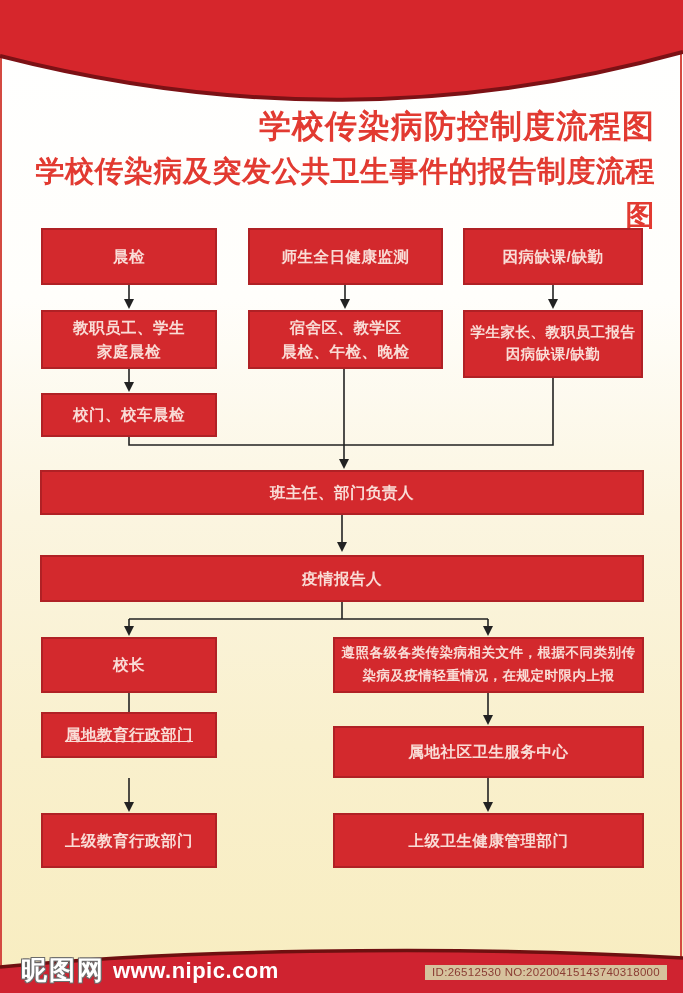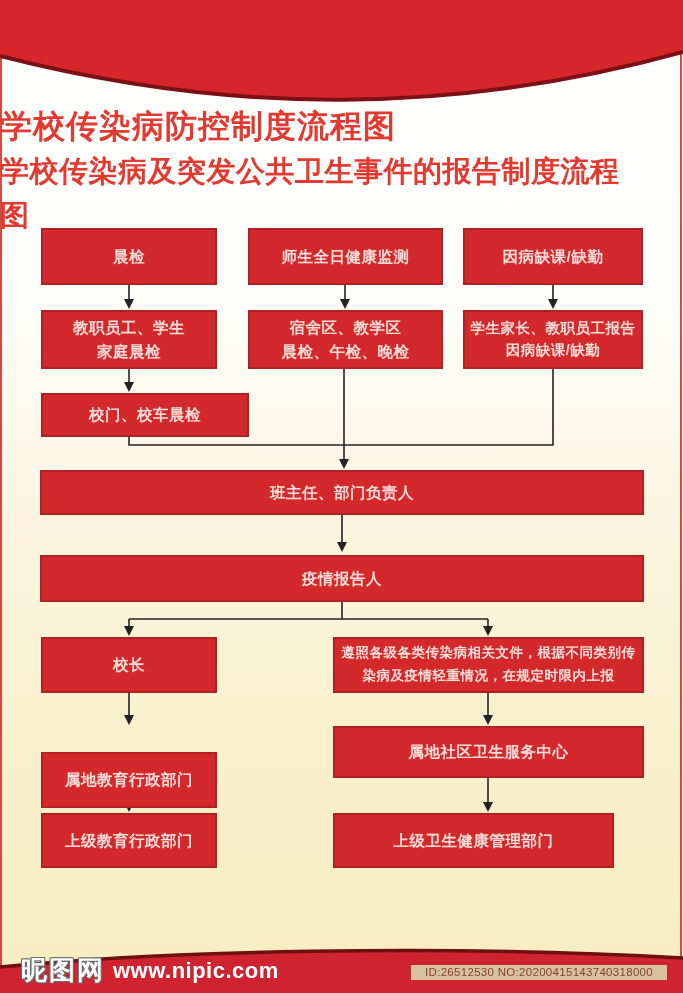--- a/index.html
+++ b/index.html
@@ -8,59 +8,59 @@
     position:relative;
     width:683px;height:993px;
     overflow:hidden;
     background:linear-gradient(180deg,#ffffff 0%,#fffefb 30%,#fbf5e0 52%,#f9f0cd 75%,#f8edc0 100%);
   }
   .edge-line{position:absolute;top:0;bottom:0;width:2px;background:#d44a41;}
   .edge-line.left{left:0;}
   .edge-line.right{right:1px;}
   svg.layer{position:absolute;left:0;top:0;pointer-events:none;}
 
-  .title-wrap{position:absolute;left:0;top:103px;width:647px;text-align:left;}
+  .title-wrap{position:absolute;left:8px;top:103px;width:647px;text-align:right;}
   .title-line{font-weight:bold;color:#e23a31;}
   .title-line.l1{font-size:32px;line-height:46px;letter-spacing:1px;}
   .title-line.l2{font-size:29px;line-height:44px;letter-spacing:0.5px;}
 
   .node{
     position:absolute;box-sizing:border-box;
     background:#d3292d;border:2px solid #b02125;
     color:#f9dcd6;font-weight:bold;font-size:15.5px;line-height:1.5;
     display:flex;align-items:center;justify-content:center;text-align:center;
     white-space:pre-line;letter-spacing:0.5px;
   }
   .n0{left:41px;top:228px;width:176px;height:57px;}
   .n1{left:248px;top:228px;width:195px;height:57px;}
   .n2{left:463px;top:228px;width:180px;height:57px;}
   .n3{left:41px;top:310px;width:176px;height:59px;align-items:center;}
   .n4{left:248px;top:310px;width:195px;height:59px;}
-  .n5{left:463px;top:310px;width:180px;height:59px;font-size:14.5px;}
-  .n6{left:41px;top:393px;width:208px;height:44px;}
+  .n5{left:463px;top:310px;width:180px;height:68px;font-size:14.5px;}
+  .n6{left:41px;top:393px;width:176px;height:44px;}
   .n7{left:40px;top:470px;width:604px;height:45px;}
   .n8{left:40px;top:555px;width:604px;height:47px;}
   .n9{left:41px;top:637px;width:176px;height:56px;}
   .n10{left:333px;top:637px;width:311px;height:56px;font-size:13.5px;line-height:1.7;padding:8px 6px;}
-  .n11{left:41px;top:752px;width:176px;height:56px;}
+  .n11{left:41px;top:712px;width:176px;height:46px;text-decoration:underline;}
   .n12{left:333px;top:726px;width:311px;height:52px;}
   .n13{left:41px;top:813px;width:176px;height:55px;}
-  .n14{left:333px;top:813px;width:281px;height:55px;}
+  .n14{left:333px;top:813px;width:311px;height:55px;}
 
   .footer-text{position:absolute;left:12px;top:953px;display:flex;align-items:center;gap:8px;}
   .nipic-logo{
     font-size:26px;font-weight:bold;color:#ffffff;letter-spacing:2px;
     text-shadow:1px 1px 0 #6b6b6b,-1px -1px 0 #6b6b6b,1px -1px 0 #6b6b6b,-1px 1px 0 #6b6b6b;
     margin-left:9px;
   }
   .nipic-url{font-size:22px;font-weight:bold;color:#ffffff;letter-spacing:0.5px;}
   .id-badge{
     position:absolute;right:16px;top:965px;
     background:rgba(215,208,167,0.92);
-    color:#8a3c33;font-size:11.5px;line-height:15px;padding:0 14px;
+    color:#8a3c33;font-size:11.5px;line-height:15px;padding:0 7px;
     letter-spacing:0.3px;
   }
 </style>
 </head>
 <body>
 
 <div class="poster">
 
   <div class="edge-line left"></div>
   <div class="edge-line right"></div>

